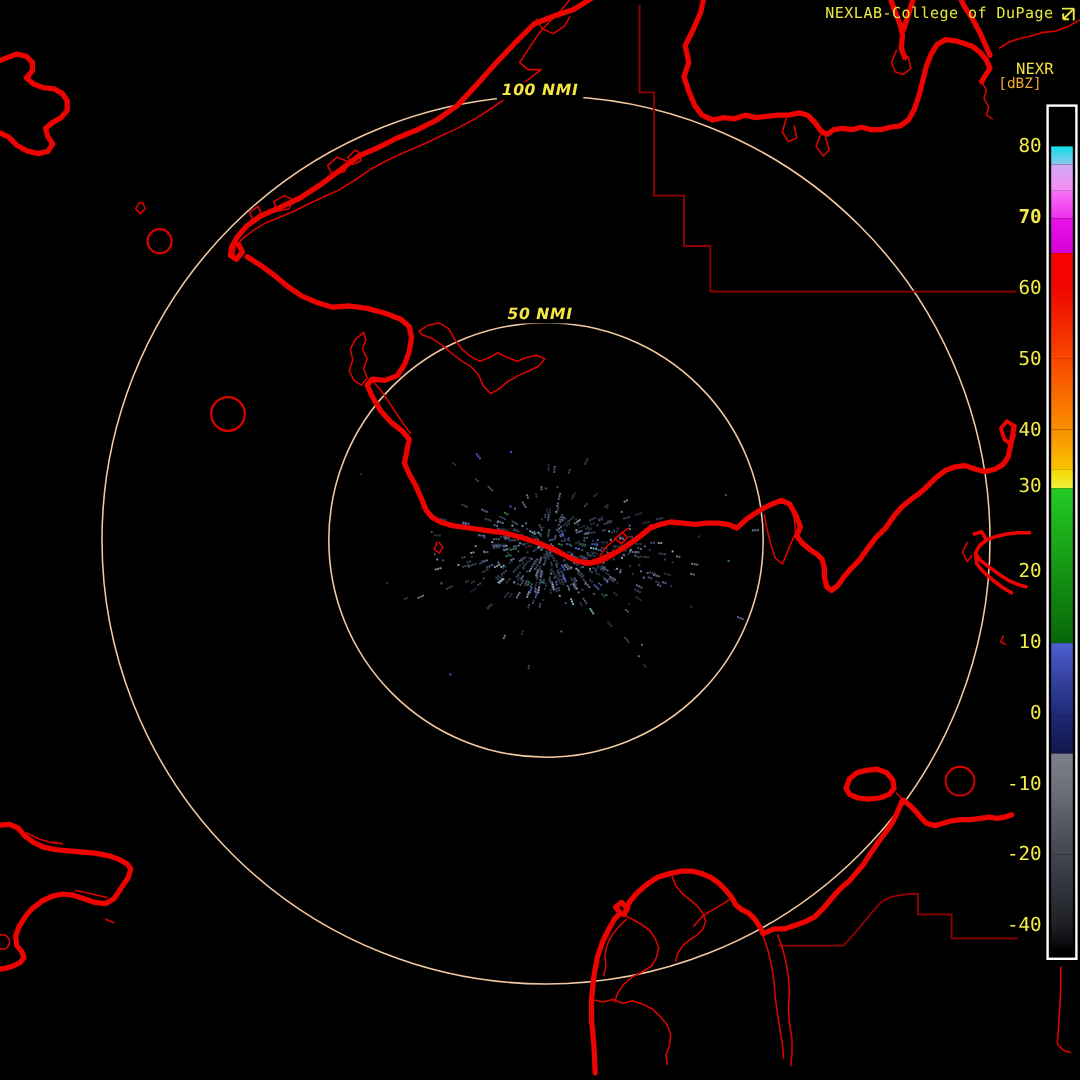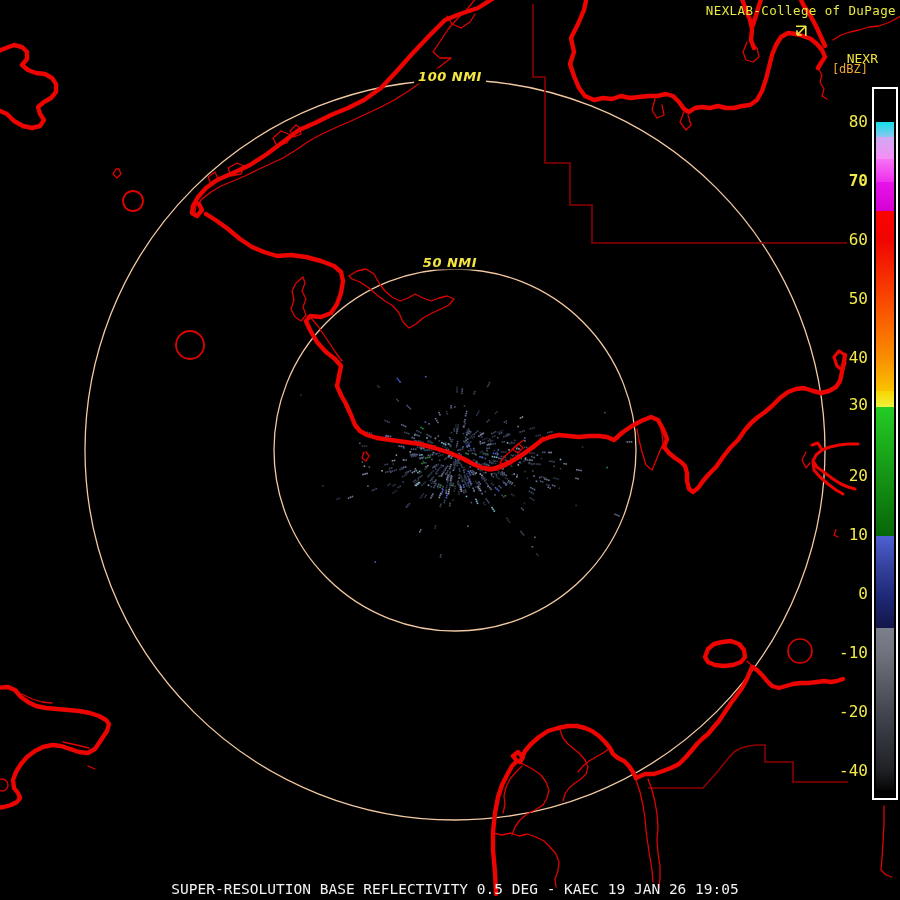--- a/index.html
+++ b/index.html
@@ -1,20 +1,20 @@
 <!DOCTYPE html>
 <html style="--bg: #000000; --title: #e9e93f; --product: #f0e23c; --units: #f0a832; --tick: #f2ea4a; --caption: #f2f2f2; --ringlabel: #f5e642; --cbarborder: #ffffff;"><head>
 <meta charset="utf-8">
 <style>
   html,body{margin:0;padding:0;background:#000;}
   .screen{position:relative;width:900px;height:900px;background:var(--bg,#000);overflow:hidden;
           font-family:"DejaVu Sans Mono","Liberation Mono",monospace;}
   .screen svg.map{position:absolute;left:0;top:0;z-index:1;}
   .txt{position:absolute;z-index:5;white-space:pre;}
-  .title-row{position:absolute;right:4px;top:3px;z-index:6;display:flex;align-items:center;gap:5px;flex-direction:column;}
+  .title-row{position:absolute;right:4px;top:3px;z-index:6;display:flex;align-items:center;gap:5px;}
   .title{color:var(--title);font-size:12.5px;letter-spacing:.4px;}
   .nw-arrow{display:inline-block;width:13px;height:13px;}
   .product{color:var(--product);font-size:13px;right:22px;top:51px;}
   .units{color:var(--units);font-size:12px;right:32px;top:62px;}
   .caption{color:var(--caption);font-size:14.5px;left:455px;top:881px;transform:translateX(-50%);z-index:6;}
   .ring-label{position:absolute;z-index:4;transform:translate(-50%,-50%);background:#000;
               padding:0 4px;color:var(--ringlabel);
               font-family:"DejaVu Sans","Liberation Sans",sans-serif;
               font-size:13px;font-weight:bold;font-style:italic;letter-spacing:.5px;}
   .tick-label{position:absolute;z-index:6;right:32px;width:46px;text-align:right;
@@ -1175,14 +1175,13 @@
       <div class="tick-label" style="top: 585px;">0</div>
       <div class="tick-label" style="top: 644px;">-10</div>
       <div class="tick-label" style="top: 703px;">-20</div>
       <div class="tick-label" style="top: 762px;">-40</div>
     </div>
   <div id="ring-label-layer">
       <div class="ring-label" style="left: 450px; top: 76px;">100 NMI</div>
       <div class="ring-label" style="left: 450px; top: 262px;">50 NMI</div>
     </div>
 
-  <div class="txt caption">SUPER-RESOLUTION BASE REFLECTIVITY 0.5 DEG - KAEC 19 JAN 26 19:05</div>
 </div>
 
 </body></html>

